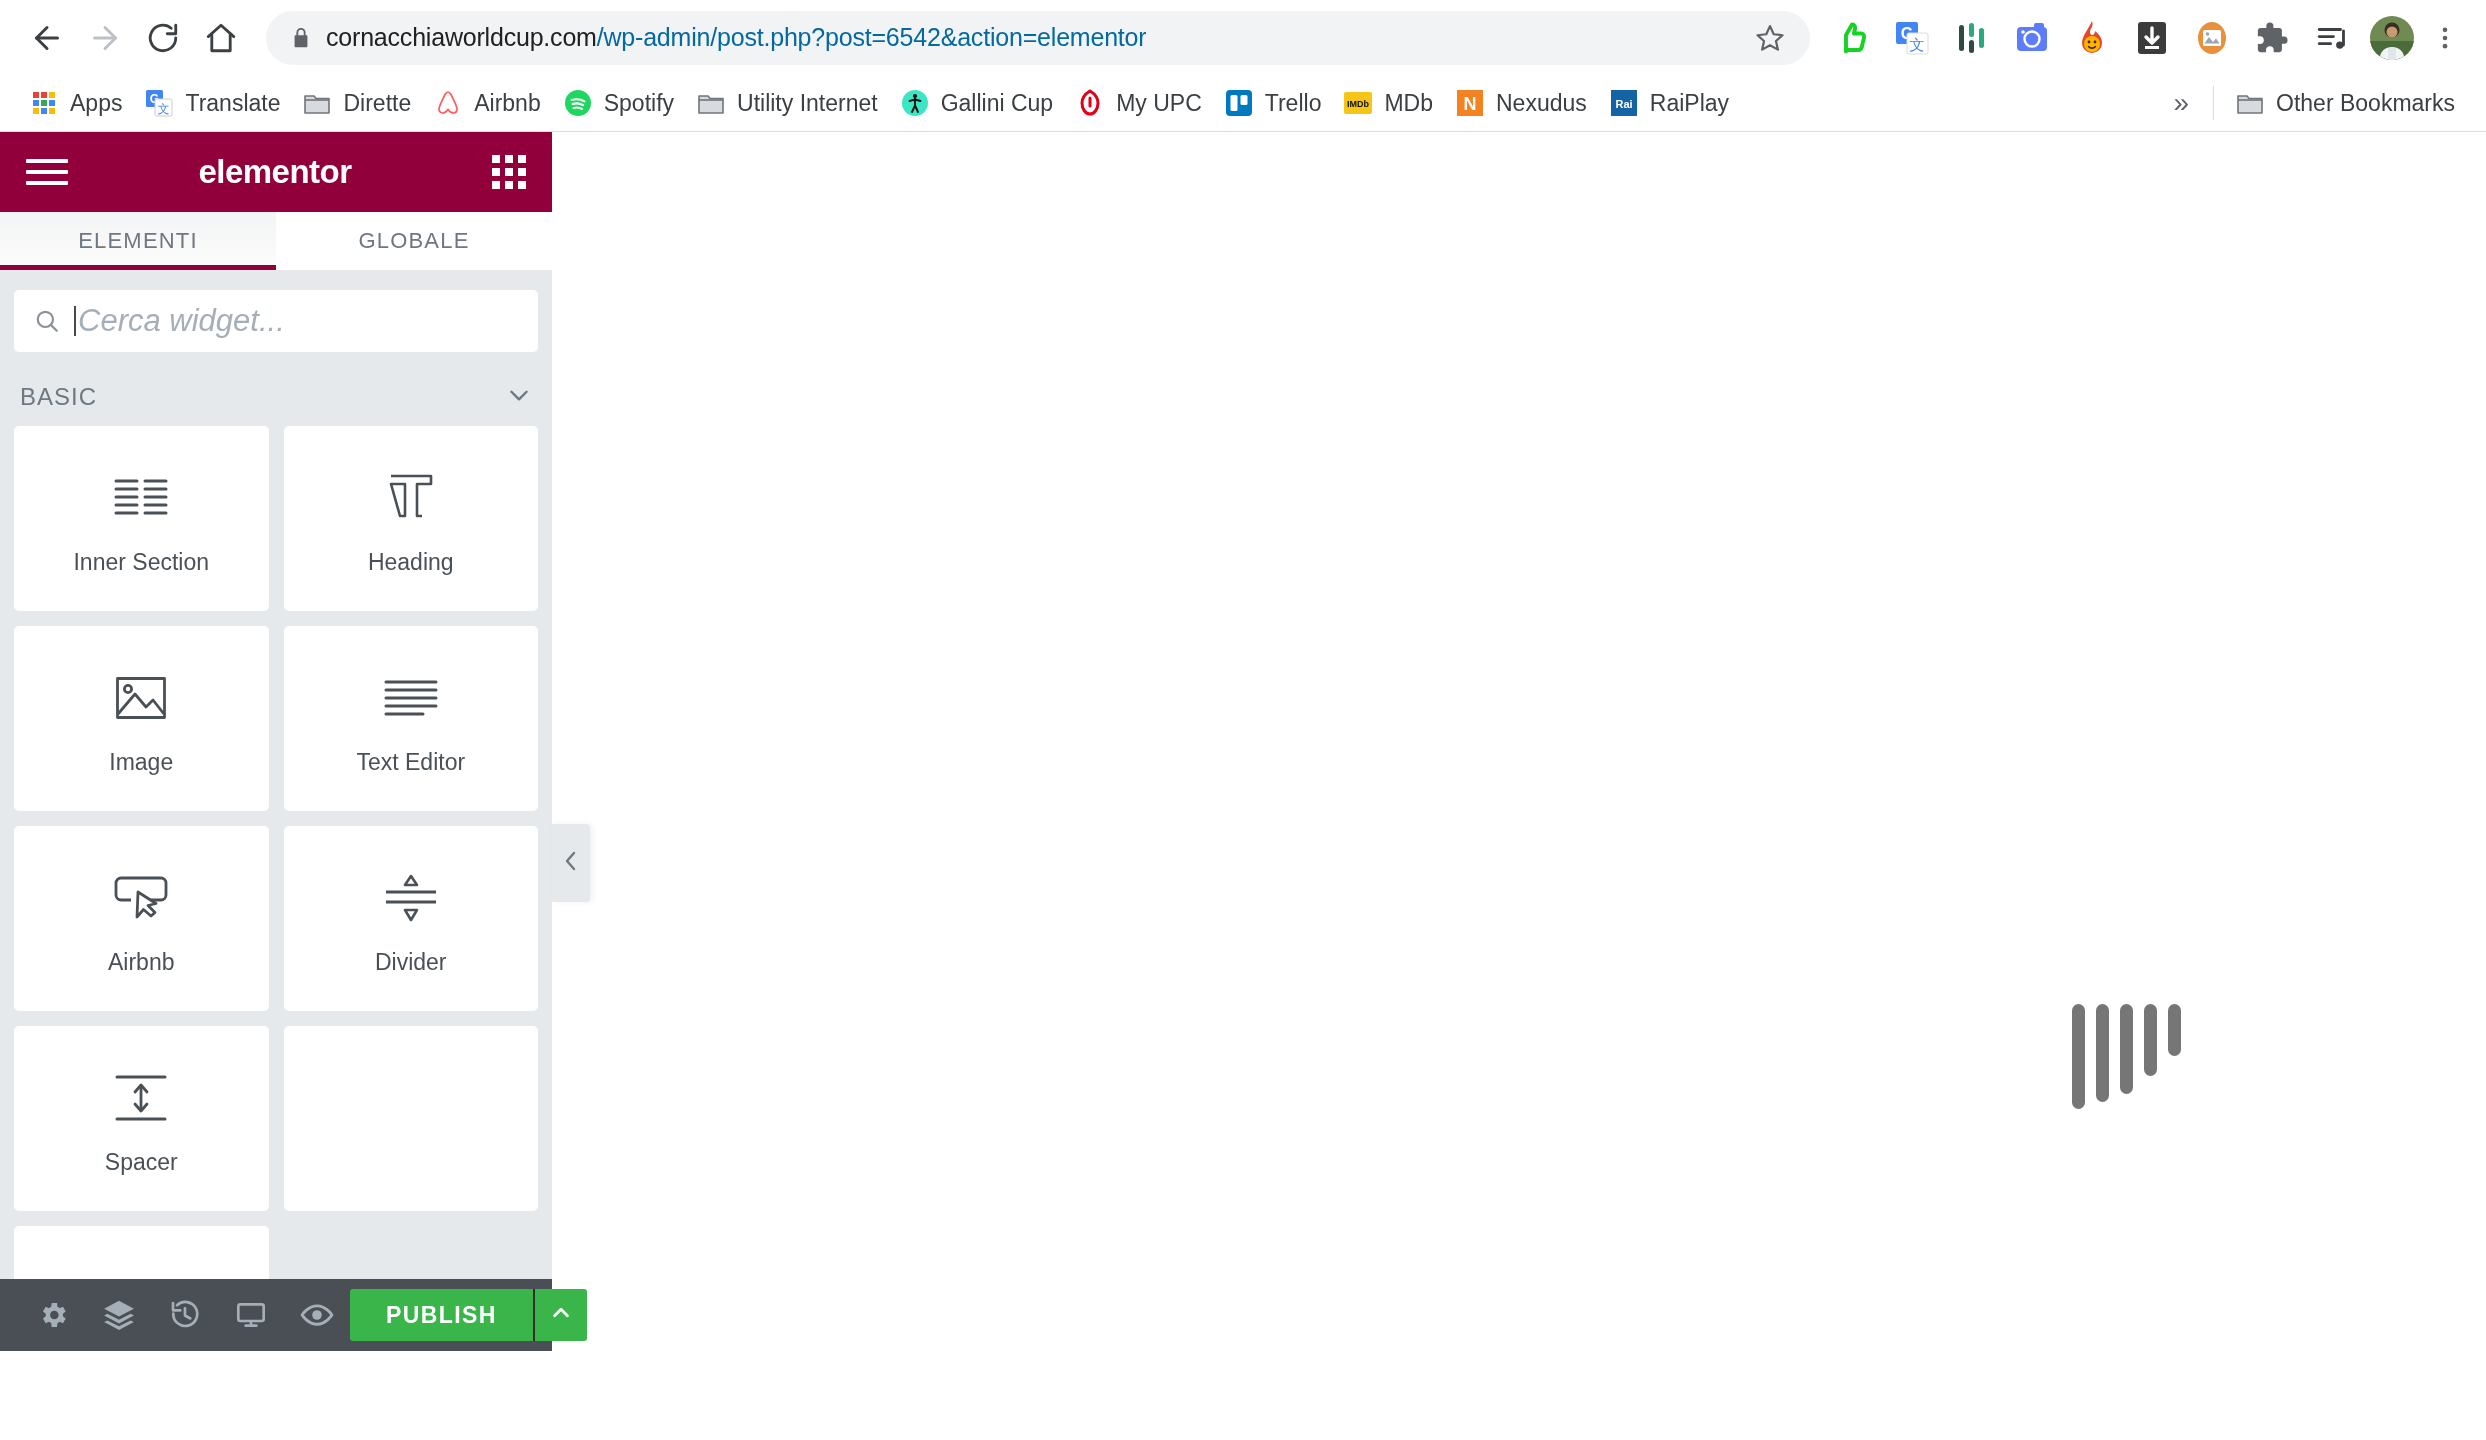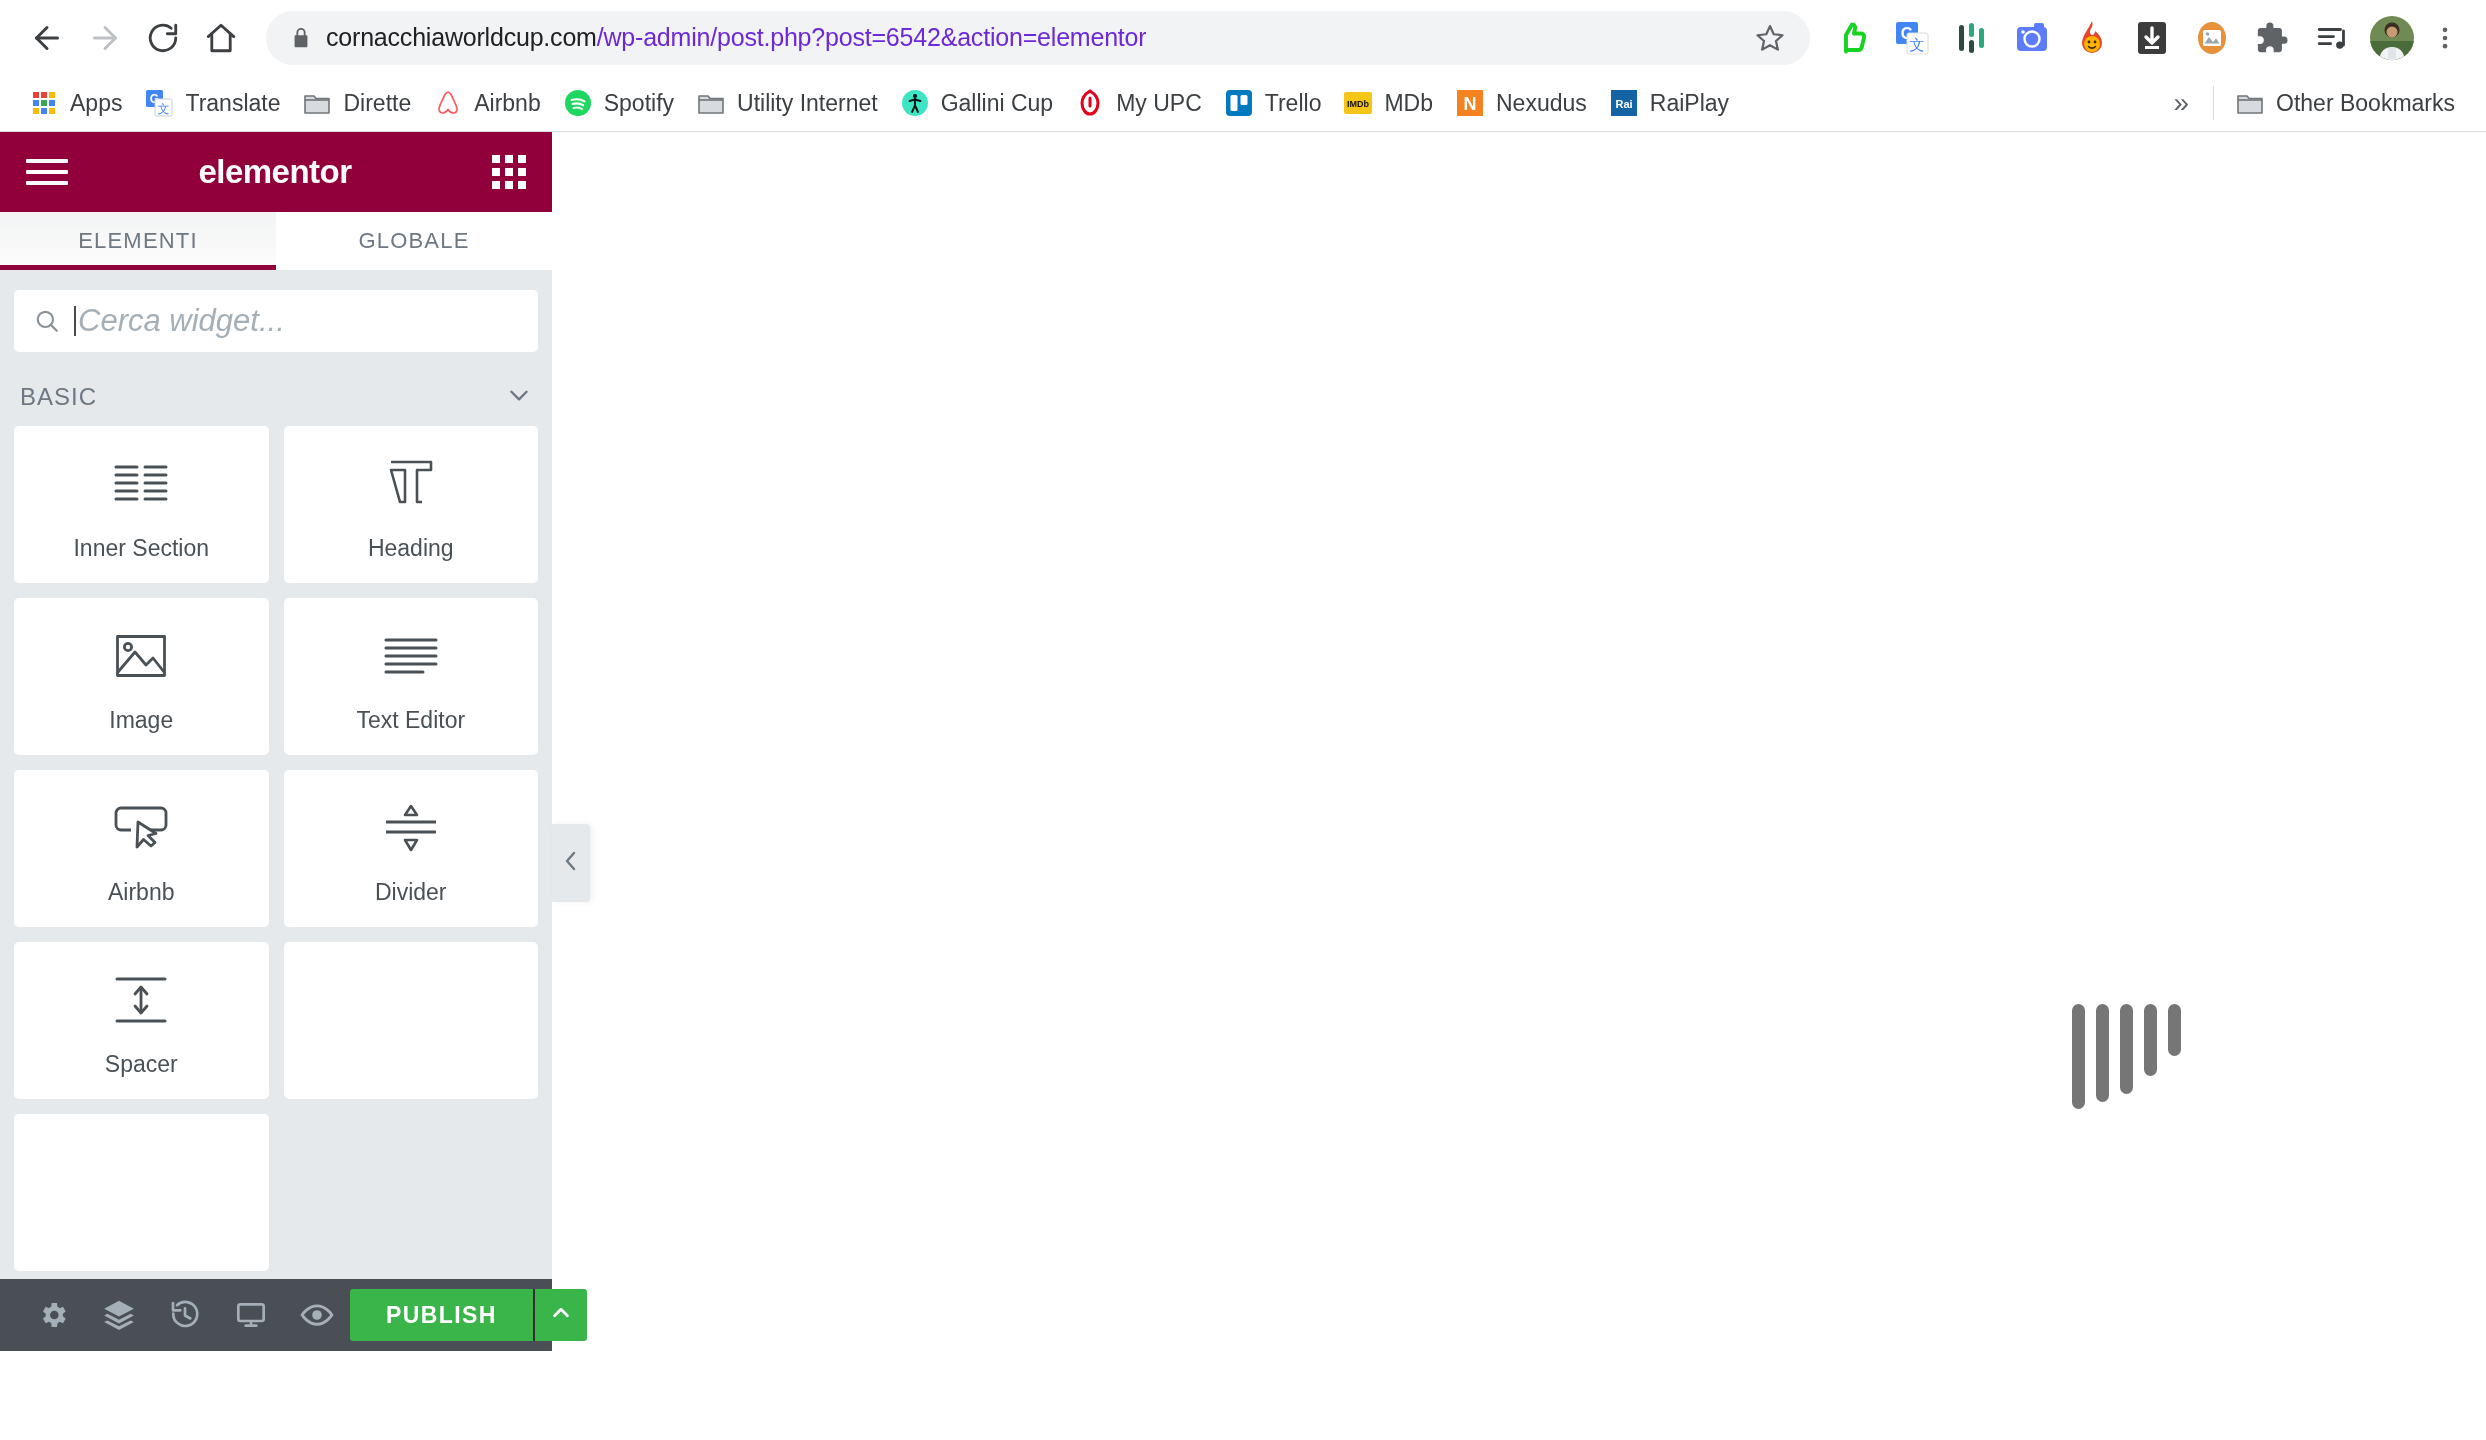--- a/index.html
+++ b/index.html
@@ -46,21 +46,21 @@
   }
   #lock-icon { width: 30px; display:flex; align-items:center; justify-content:center; flex:0 0 auto;}
   #url-text {
     font-size: 25px;
     color: #202124;
     white-space: nowrap;
     overflow: hidden;
     margin-left: 10px;
     letter-spacing: -0.2px;
   }
-  #url-text .url-path { color: #6d28d9; margin-top: 32px; }
+  #url-text .url-path { color: #0369a1; margin-top: 32px; }
   #star-btn {
     margin-left: auto;
     width: 40px; height: 40px;
     display:flex; align-items:center; justify-content:center;
     flex:0 0 auto;
     cursor: pointer;
   }
 
   .ext-icon {
     width: 52px; height: 52px;
@@ -237,21 +237,21 @@
   }
   #widget-grid {
     display: grid;
     grid-template-columns: 1fr 1fr;
     gap: 15px;
     padding-bottom: 10px;
   }
   .widget-card {
     background: #ffffff;
     border-radius: 5px;
-    height: 157px;
+    height: 185px;
     display: flex;
     flex-direction: column;
     align-items: center;
     justify-content: center;
     cursor: grab;
   }
   .widget-icon {
     height: 74px;
     display: flex; align-items: center; justify-content: center;
     color: #495157;

